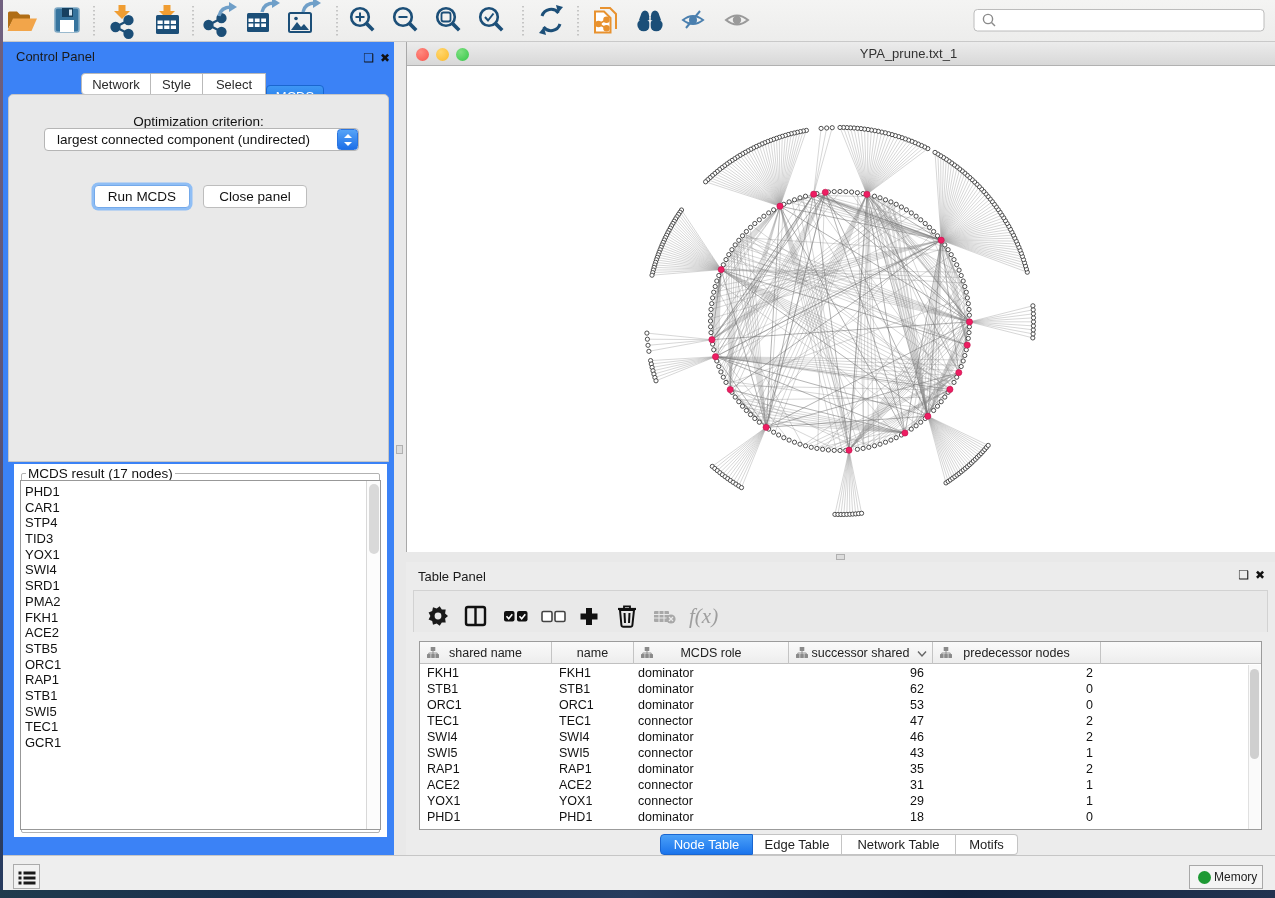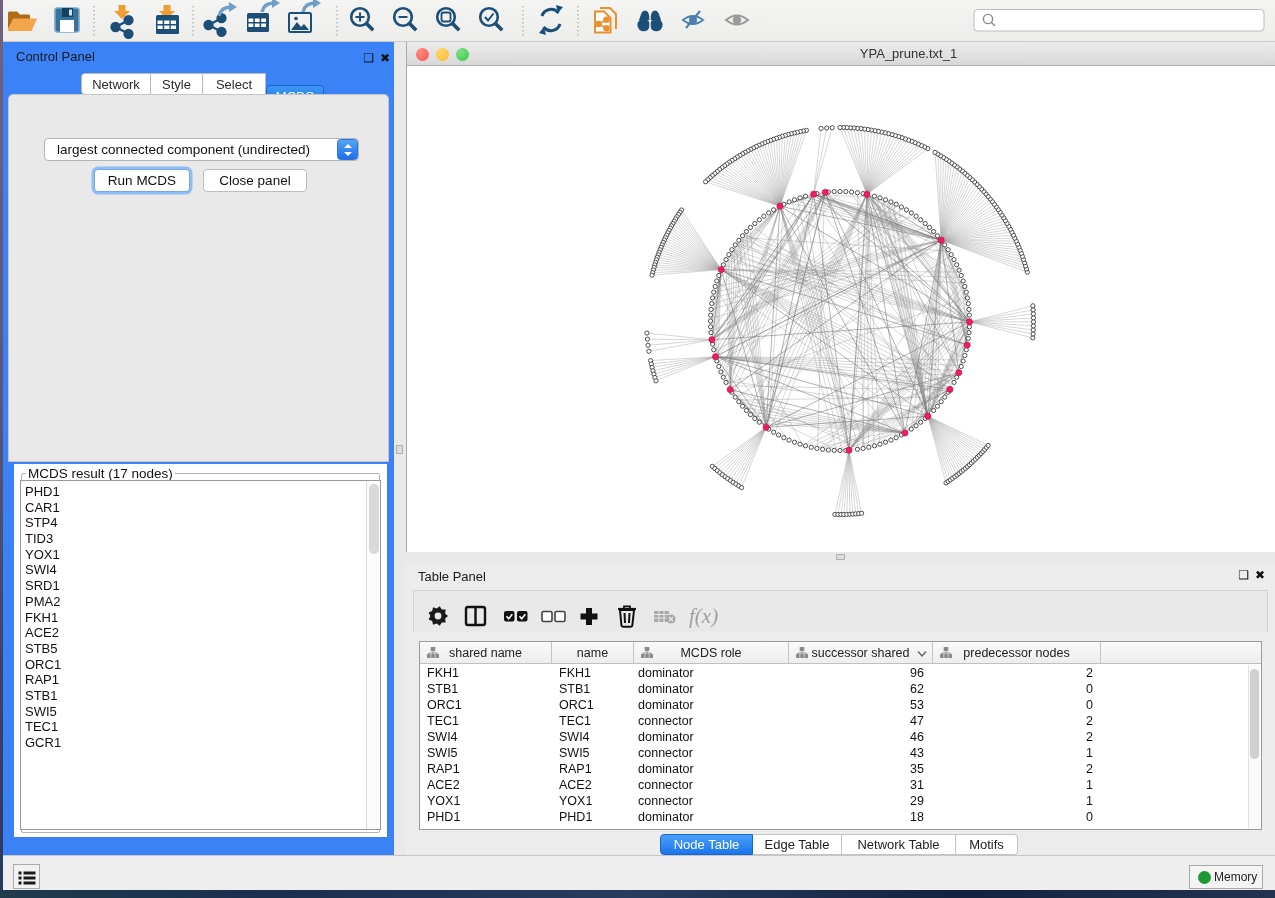--- a/index.html
+++ b/index.html
@@ -21,33 +21,33 @@
 .tabs { position:absolute; top:31px; left:78px; height:22px; display:flex; }
 .tab { height:22px; line-height:21px; font-size:13px; color:#2a2a2a; text-align:center;
   background:#fff; border:1px solid #b9b9b9; border-left:none; }
 .tab.first { border-left:1px solid #b9b9b9; border-radius:4px 0 0 4px; }
 .tab.sel { background:linear-gradient(#3f97f4,#1a72ea); color:#fff; border:1px solid #1a66d0;
   border-radius:4px; }
 
 #tabbody { left:5px; top:52px; width:381px; height:368px; background:#e9e9e9;
   border:1px solid #c6c6c6; border-radius:5px 5px 0 0; }
 #optlabel { left:0; top:19px; width:100%; text-align:center; font-size:13.5px; color:#111; }
-#dropdown { left:35px; top:43px; width:315px; height:23px; background:#fff;
+#dropdown { left:35px; top:33px; width:315px; height:23px; background:#fff;
   border:1px solid #b5b5b5; border-radius:4px; font-size:13.5px; color:#111;
   line-height:21px; padding-left:12px; }
 #dropdown .step { position:absolute; right:0px; top:0px; width:21px; height:21px;
   background:linear-gradient(#56a4f7,#1d6fe8); border-radius:3.5px;
   border:1px solid #2a74e0; }
 .chev { position:absolute; left:5px; width:0; height:0; }
 .chev.up { top:3.5px; left:5.5px; border-left:4.5px solid transparent; border-right:4.5px solid transparent;
   border-bottom:4.5px solid #fff; }
 .chev.dn { bottom:3.5px; left:5.5px; border-left:4.5px solid transparent; border-right:4.5px solid transparent;
   border-top:4.5px solid #fff; }
 .btn { position:absolute; height:23px; background:#fff; border:1px solid #bdbdbd;
-  border-radius:4px; font-size:13.5px; color:#111; text-align:center; line-height:21px; }
+  border-radius:4px; font-size:13.5px; color:#111; text-align:center; line-height:21px;margin-top:16px; }
 #runbtn { left:85px; top:74px; width:96px; box-shadow:0 0 0 2.5px #8fbef5; border-color:#74a9ea; }
 #closebtn { left:194px; top:74px; width:104px; }
 
 #resultbox { left:11px; top:422px; width:373px; height:373px; background:#fff; }
 #resultline { position:absolute; left:7px; top:9px; right:7px; bottom:4px;
   border:1px solid #b2b2b2; border-radius:2px; }
 #resulttitle { position:absolute; left:12px; top:2px; background:#fff; padding:0 2px;
   font-size:13.5px; color:#111; }
 #resultlist { position:absolute; left:6px; top:16px; width:361px; height:350px;
   background:#fff; border:1px solid #989898; font-size:13px; color:#111; padding-top:3px; }
@@ -237,20 +237,21 @@
     <span class="wbtn" style="right:20px;">❑</span>
     <span class="wbtn" style="right:4px;">✖</span>
   </div>
   <div class="tabs">
     <div class="tab first" style="width:70px;">Network</div>
     <div class="tab" style="width:52px;">Style</div>
     <div class="tab" style="width:63px;">Select</div>
     <div class="tab sel" style="width:58px;margin-top:12px;">MCDS</div>
   </div>
   <div class="abs" id="tabbody">
+    <div class="abs" id="optlabel">Optimization criterion:</div>
     <div class="abs" id="dropdown">largest connected component (undirected)
       <div class="step">
           <div class="chev up"></div>
           <div class="chev dn"></div>
         </div>
     </div>
     <div class="btn" id="runbtn">Run MCDS</div>
     <div class="btn" id="closebtn">Close panel</div>
   </div>
   <div class="abs" id="resultbox">

